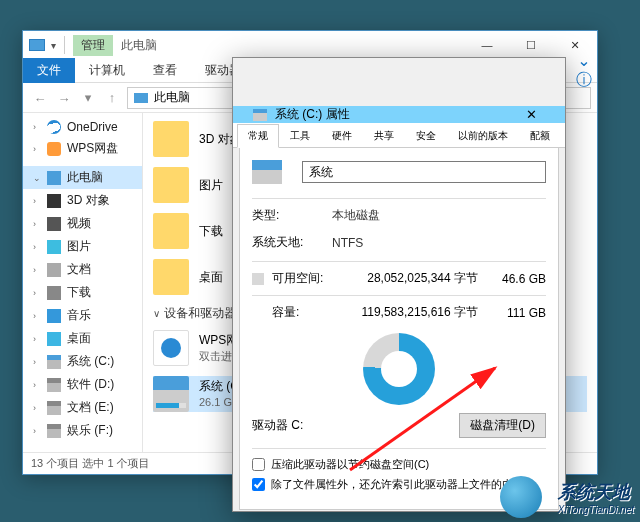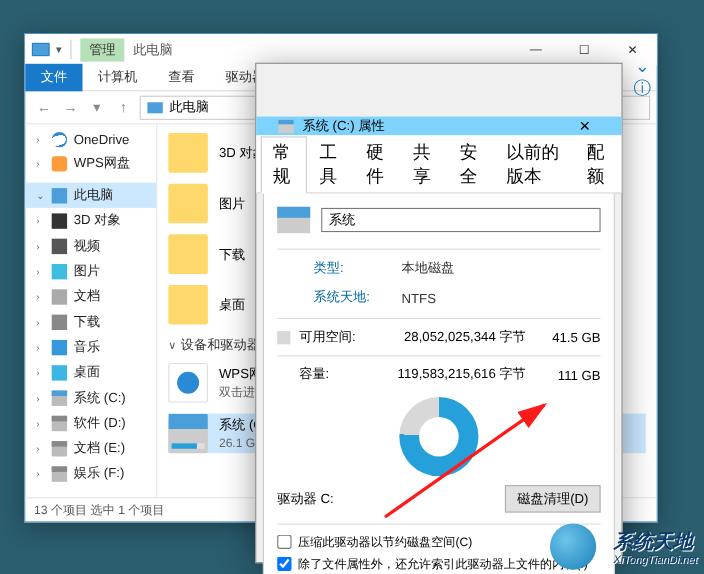--- a/index.html
+++ b/index.html
@@ -62,27 +62,27 @@
 .section-head::before { content: "∨"; font-size: 10px; color: #555; }
 
 .statusbar { height: 22px; border-top: 1px solid #e5e5e5; font-size: 11px; color: #555; padding: 3px 8px; display: flex; align-items: center; }
 
 
 .props { position: absolute; left: 232px; top: 57px; width: 334px; height: 455px; background: #f0f0f0; border: 1px solid #888; box-shadow: 0 6px 28px rgba(0,0,0,0.4); display: flex; flex-direction: column; }
 .props-title { height: 28px; background: #7dd3fc; display: flex; align-items: center; padding: 0 20px; font-size: 12px; margin-top: 48px; }
 .props-title .di { width: 14px; height: 12px; background: #ccc; border-top: 4px solid #4a9eda; margin-right: 8px; }
 .props-close { margin-left: auto; font-size: 13px; padding: 0 8px; }
 .tabs { display: flex; background: #fff; border-bottom: 1px solid #ccc; padding-left: 4px; }
-.tab { font-size: 16px; padding: 4px 10px; border: 1px solid transparent; position: relative; top: 1px; }
+.tab { font-size: 10px; padding: 4px 10px; border: 1px solid transparent; position: relative; top: 1px; }
 .tab.active { border: 1px solid #ccc; border-bottom: 1px solid #fff; background: #fff; }
 .props-body { flex: 1; background: #fff; margin: 0 6px 6px; border: 1px solid #ccc; border-top: none; padding: 12px; font-size: 12px; position: relative; }
 .field-row { display: flex; align-items: center; margin-bottom: 10px; }
-.field-row .lbl { width: 80px; color: #0369a1; margin-left: 33px; }
+.field-row .lbl { width: 80px; color: #000000; }
 .field-row .val { color: #333; }
-.drive-input { display: flex; align-items: center; gap: 10px; margin-bottom: 14px; }
+.drive-input { display: flex; align-items: center; gap: 20px; margin-bottom: 14px; }
 .drive-input .di2 { width: 30px; height: 24px; background: #ccc; border-top: 10px solid #4a9eda; }
 .drive-input input { flex: 1; height: 22px; border: 1px solid #7a7a7a; padding: 0 6px; font-size: 12px; background: #fff; }
 .hr { border-top: 1px solid #ddd; margin: 8px 0; }
 .space-row { display: flex; align-items: center; gap: 8px; margin: 6px 0; }
 .sq { width: 12px; height: 12px; }
 .sq.used { background: #26a0da; }
 .sq.free { background: #d8d8d8; }
 .space-row .l1 { width: 60px; }
 .space-row .l2 { flex: 1; text-align: right; padding-right: 10px; }
 .space-row .l3 { width: 50px; text-align: right; }
@@ -291,21 +291,21 @@
       </div>
     <div class="field-row">
         <span class="lbl">系统天地:</span>
         <span class="val">NTFS</span>
       </div>
     <div class="hr"></div>
     <div class="space-row">
         <span class="sq free"></span>
         <span class="l1">可用空间:</span>
         <span class="l2">28,052,025,344 字节</span>
-        <span class="l3">41.5 GB</span>
+        <span class="l3">46.6 GB</span>
       </div>
     <div class="hr"></div>
     <div class="space-row">
         <span style="width:12px"></span>
         <span class="l1">容量:</span>
         <span class="l2">119,583,215,616 字节</span>
         <span class="l3">111 GB</span>
       </div>
     <div class="donut-area">
         <div class="donut"></div>

